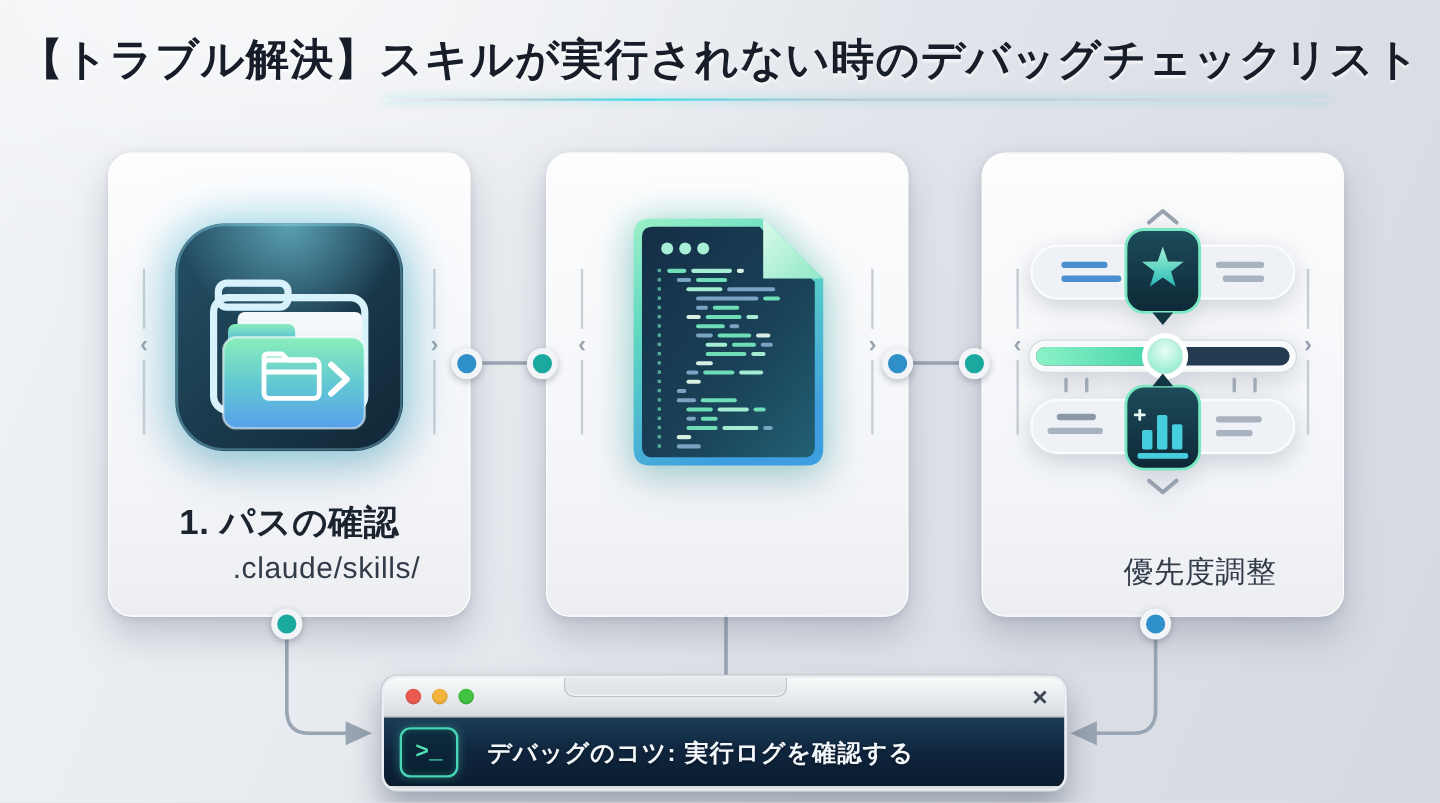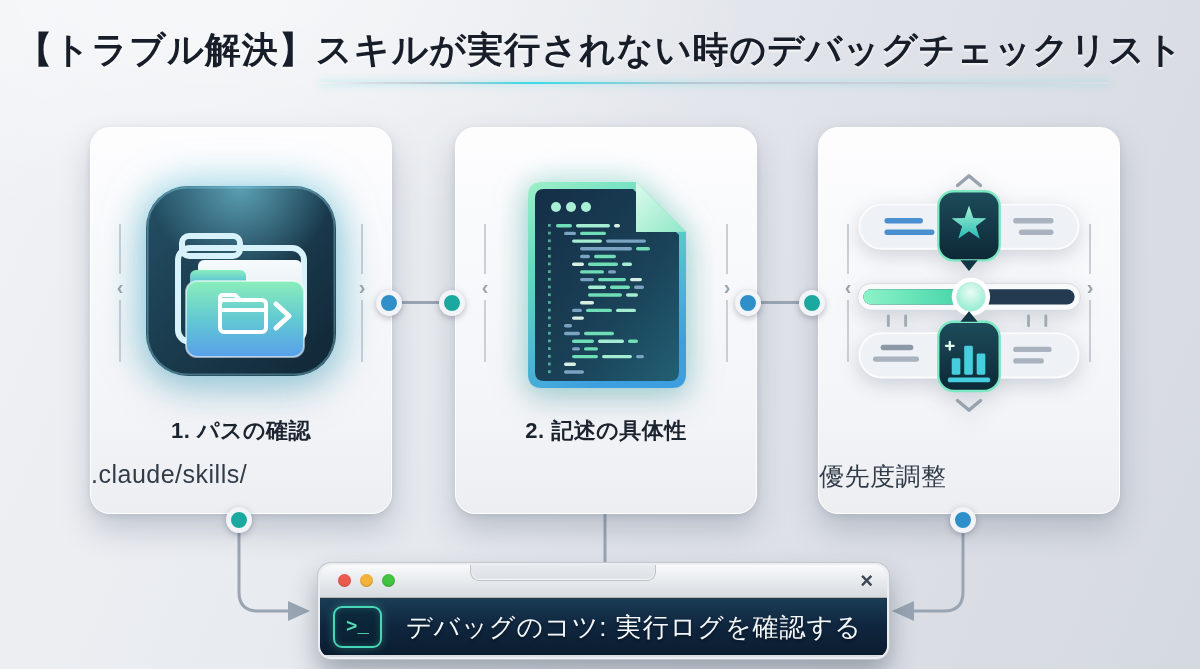--- a/index.html
+++ b/index.html
@@ -27,25 +27,25 @@
   
   .card{
     position:absolute;top:127px;width:300px;height:385px;border-radius:20px;
     background:linear-gradient(180deg,#fdfdfe 0%,#f3f5f8 70%,#eceef2 100%);
     border:1px solid #ffffff;
     box-shadow:0 16px 30px rgba(88,99,124,.28),0 2px 6px rgba(88,99,124,.15);
   }
   .card1{left:90px;} .card2{left:455px;} .card3{left:818px;}
   .card-title{
     position:absolute;left:0;top:288px;width:100%;text-align:center;
-    font-size:22px;font-weight:800;color:#1b232e;letter-spacing:.5px;
+    font-size:29px;font-weight:800;color:#1b232e;letter-spacing:.5px;
   }
   .card-subtitle{
-    position:absolute;left:0;top:332px;width:100%;
-    font-size:25px;font-weight:400;color:#323c49;letter-spacing:.5px;
+    position:absolute;left:0;top:332px;width:100%;text-align:center;
+    font-size:25px;font-weight:400;color:#323c49;letter-spacing:.5px;padding-left:31px;
   }
   .side-deco{position:absolute;top:96px;width:22px;height:156px;display:flex;flex-direction:column;align-items:center;}
   .side-deco.left{left:18px;} .side-deco.right{right:18px;}
   .side-deco .seg{width:2px;background:#c9cfd7;}
   .side-deco .seg.a{height:50px;} .side-deco .seg.b{height:62px;}
   .side-deco .chev{height:26px;line-height:26px;font-size:20px;color:#9aa5b2;font-weight:700;}
   
   .icon-folder-wrap{position:absolute;left:55px;top:58px;width:190px;height:190px;
     filter:drop-shadow(0 0 20px rgba(110,226,252,.55)) drop-shadow(0 8px 16px rgba(30,80,110,.35));}
   .icon-doc-wrap{position:absolute;left:66px;top:50px;width:168px;height:214px;
@@ -74,21 +74,21 @@
   .tl{position:absolute;top:9px;width:13px;height:13px;border-radius:50%;box-shadow:inset 0 -1px 2px rgba(0,0,0,.2);}
   .tl.red{left:18px;background:#ea5c50;} .tl.yellow{left:40px;background:#f3b33d;} .tl.green{left:62px;background:#43c342;}
   .term-close{position:absolute;right:14px;top:2px;font-size:22px;font-weight:700;color:#3e4855;cursor:pointer;line-height:28px;}
   .term-body{position:relative;height:56px;display:flex;align-items:center;gap:24px;padding-left:13px;
     background:linear-gradient(180deg,#1b3c55 0%,#102740 45%,#0b1c2f 100%);
     border-top:1px solid rgba(255,255,255,.12);}
   .prompt-box{width:45px;height:38px;border-radius:9px;border:2px solid #47d6b6;
     background:rgba(8,36,52,.6);display:flex;align-items:center;justify-content:center;
     font-family:"Liberation Mono","DejaVu Sans Mono",monospace;font-weight:700;font-size:19px;color:#52e0b4;
     box-shadow:0 0 8px rgba(70,220,185,.35), inset 0 0 6px rgba(70,220,185,.25);}
-  .term-text{font-size:26px;font-weight:400;color:#f4f7f9;letter-spacing:1px;text-shadow:0 2px 3px rgba(0,0,0,.4);}
+  .term-text{font-size:20px;font-weight:700;color:#f4f7f9;letter-spacing:1px;text-shadow:0 2px 3px rgba(0,0,0,.4);}
 </style>
 </head>
 <body>
 
 <div class="canvas">
 
   <div class="header-title">【トラブル解決】スキルが実行されない時のデバッグチェックリスト</div>
   <div class="title-underline"></div>
 
   <svg class="flow-svg" width="1200" height="669">
@@ -263,21 +263,20 @@
             <rect x="50" y="176.9" width="26" height="3.4" rx="1.7" fill="#6fdeb6"></rect>
             <rect x="80" y="176.9" width="30" height="3.4" rx="1.7" fill="#a4ecd2"></rect>
             <rect x="114" y="176.9" width="8" height="3.4" rx="1.7" fill="#7ba3c2"></rect>
             <rect x="26" y="184.6" width="2.8" height="2.8" fill="#5fc9a8" opacity=".8"></rect>
             <rect x="42" y="184.6" width="12" height="3.4" rx="1.7" fill="#d9efe4"></rect>
             <rect x="26" y="192.3" width="2.8" height="2.8" fill="#5fc9a8" opacity=".8"></rect>
             <rect x="42" y="192.3" width="20" height="3.4" rx="1.7" fill="#7ba3c2"></rect>
           </g>
       </svg>
     </div>
-    <div class="card-title">2. 記述の具体性</div>
   </div>
 
   <div class="card card3">
     <div class="side-deco left">
       <div class="seg a"></div>
       <div class="chev">‹</div>
       <div class="seg b"></div>
     </div>
     <div class="side-deco right">
       <div class="seg a"></div>

